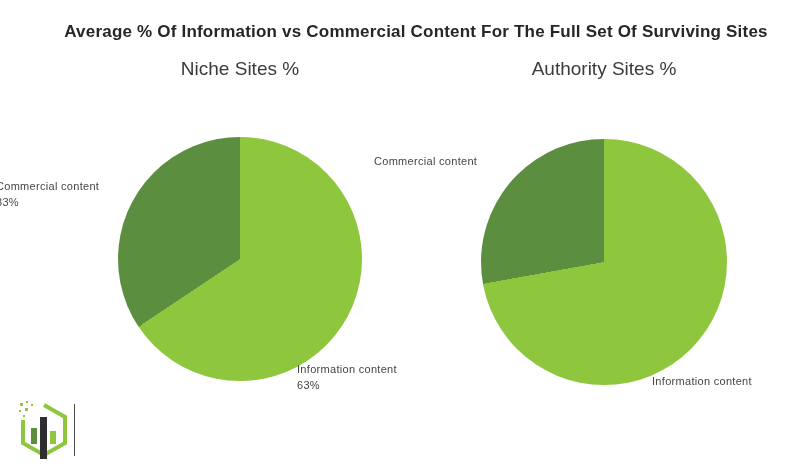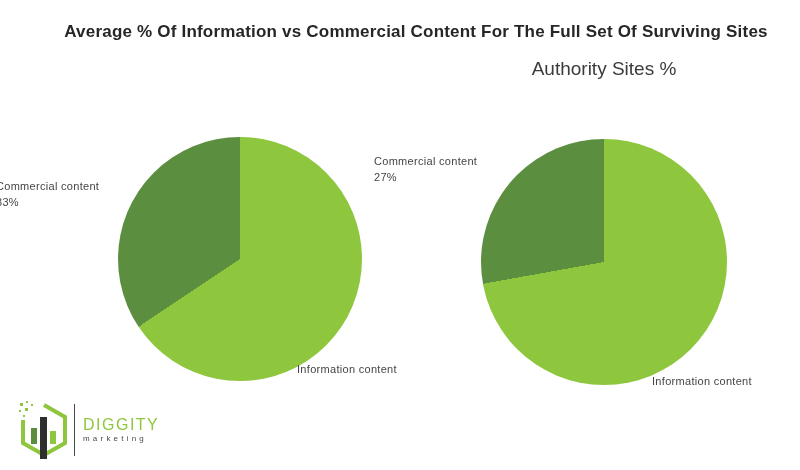--- a/index.html
+++ b/index.html
@@ -79,35 +79,36 @@
     margin-top:1px;
   }
 </style>
 </head>
 <body>
 
 <div class="stage">
 
   <div class="main-title">Average % Of Information vs Commercial Content For The Full Set Of Surviving Sites</div>
 
+  <div class="pie-title left">Niche Sites %</div>
   <div class="pie-title right">Authority Sites %</div>
 
   <div class="pie left" style="background: conic-gradient(rgb(142, 198, 62) 0deg, rgb(142, 198, 62) 236.25deg, rgb(92, 142, 64) 236.25deg, rgb(92, 142, 64) 360deg);"></div>
   <div class="pie right" style="background: conic-gradient(rgb(142, 198, 62) 0deg, rgb(142, 198, 62) 259.794deg, rgb(92, 142, 64) 259.794deg, rgb(92, 142, 64) 360deg);"></div>
 
   <div class="slice-label lbl-l-comm">
     <span>Commercial content</span>
     <span class="pct">33%</span>
   </div>
   <div class="slice-label lbl-l-info">
     <span>Information content</span>
+    <span class="pct">63%</span>
   </div>
   <div class="slice-label lbl-r-comm">
     <span>Commercial content</span>
-    <span class="pct">27%</span>
   </div>
   <div class="slice-label lbl-r-info">
     <span>Information content</span>
   </div>
 
   <div class="logo">
     <span class="logo-mark">
       <svg width="52" height="60" viewBox="0 0 52 60">
 
         <rect x="2" y="3" width="3" height="3" fill="#8EC63E"></rect>
@@ -118,19 +119,15 @@
         <rect x="5" y="15" width="2" height="2" fill="#8EC63E"></rect>
 
         <path d="M26 5 L47 17 L47 43 L26 55 L5 43 L5 20" fill="none" stroke="#8EC63E" stroke-width="4" stroke-linejoin="miter"></path>
 
         <rect x="13" y="28" width="6" height="16" fill="#5C8E40"></rect>
         <rect x="22" y="17" width="7" height="42" fill="#2e2e2e"></rect>
         <rect x="32" y="31" width="6" height="13" fill="#8EC63E"></rect>
       </svg>
     </span>
     <span class="logo-divider"></span>
-    <span class="logo-text">
-      <span class="brand">DIGGITY</span>
-      <span class="tagline">marketing</span>
-    </span>
   </div>
 
 </div>
 
 </body></html>

